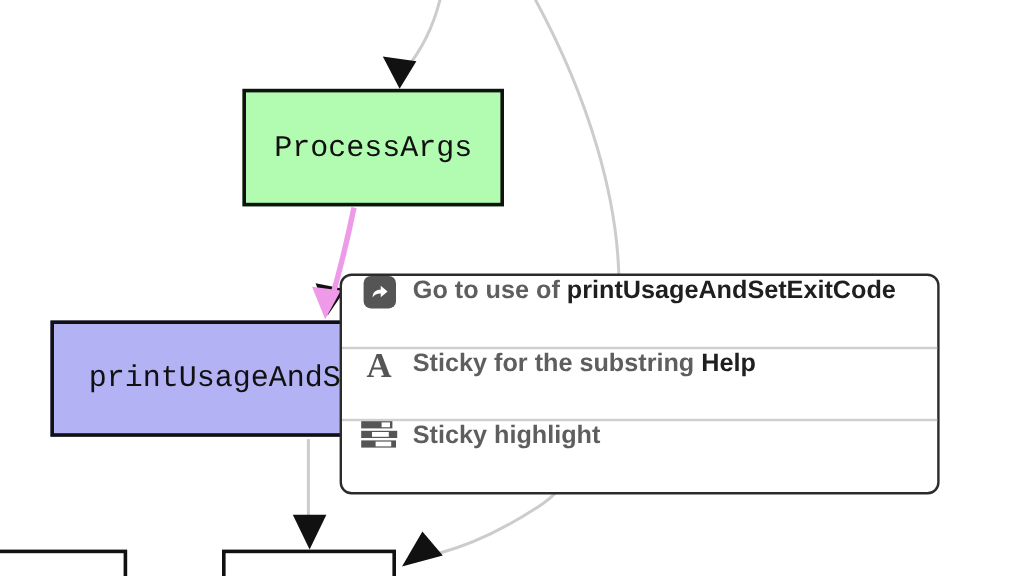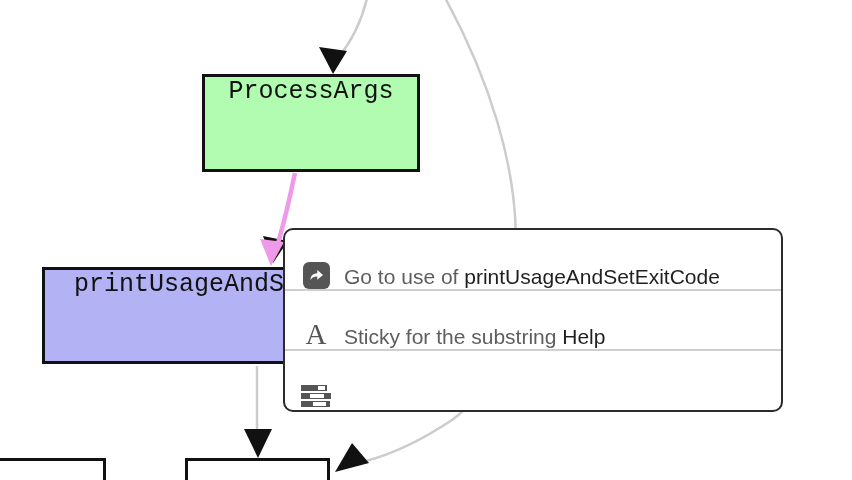--- a/index.html
+++ b/index.html
@@ -2,40 +2,40 @@
 <html><head>
 <meta charset="utf-8">
 <style>
   html,body{margin:0;padding:0;background:#ffffff;}
   .stage{
     position:relative;width:852px;height:480px;overflow:hidden;
     background:#ffffff;font-family:"Liberation Sans",sans-serif;
   }
   
   .node{
-    position:absolute;display:flex;justify-content:center;
+    position:absolute;display:flex;align-items:center;justify-content:center;
     background:#ffffff;border:3px solid #111111;box-sizing:border-box;
     font-family:"Liberation Mono",monospace;font-size:25px;color:#111111;
     white-space:nowrap;z-index:1;
   }
   .node-green{left:202px;top:74px;width:218px;height:98px;background:#b2fcb2;}
   .node-purple{left:42px;top:267px;width:424px;height:97px;background:#b2b2f5;}
   .node-partial-left{left:-46px;top:458px;width:152px;height:60px;}
   .node-partial-mid{left:185px;top:458px;width:145px;height:60px;}
   
   .edges{position:absolute;left:0;top:0;width:852px;height:480px;z-index:5;pointer-events:none;}
   
   .menu{
     position:absolute;left:283px;top:228px;width:500px;height:184px;box-sizing:border-box;
     background:#ffffff;border:2px solid #2b2b2b;border-radius:10px;
     display:flex;flex-direction:column;z-index:10;
   }
   .menu-item{
-    flex:1;display:flex;align-items:flex-end;padding:0 14px 0 16px;
-    font-size:21px;color:#5e5e5e;cursor:default;
+    flex:1;display:flex;align-items:flex-start;padding:0 14px 0 16px;
+    font-size:21px;color:#5e5e5e;cursor:default;font-weight:bold;
   }
   .menu-item + .menu-item{border-top:2px solid #cfcfcf;}
   .mi-icon{width:30px;display:flex;align-items:center;justify-content:center;margin-right:13px;flex:0 0 30px;}
   .mi-prefix{white-space:pre;color:#5e5e5e;}
   .mi-target{white-space:pre;color:#1f1f1f;}
   
   .goto-badge{width:27px;height:27px;background:#555555;border-radius:6px;display:flex;align-items:center;justify-content:center;}
   
   .serif-a{font-family:"Liberation Serif",serif;font-size:29px;line-height:1;color:#555555;}
   
@@ -108,17 +108,18 @@
               <span class="notch"></span>
             </span>
           <span class="bar bar2">
               <span class="notch"></span>
             </span>
           <span class="bar bar3">
               <span class="notch"></span>
             </span>
         </span>
       </span>
+      <span class="mi-prefix">Sticky highlight</span>
         <span class="mi-target"></span>
     </div>
 
   </div>
 </div>
 
 </body></html>

